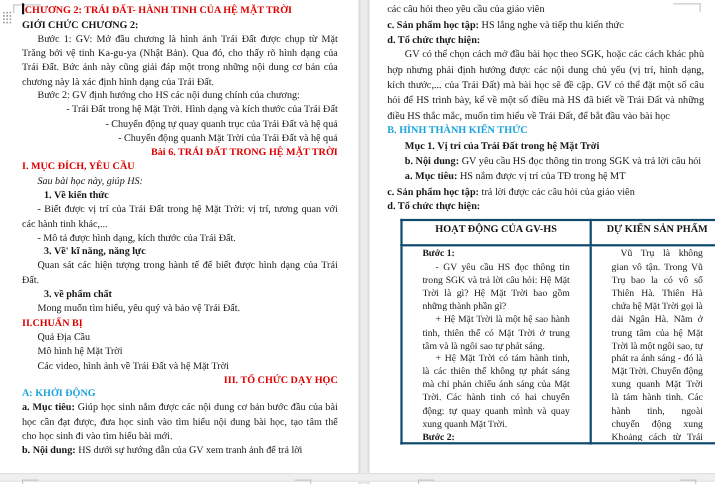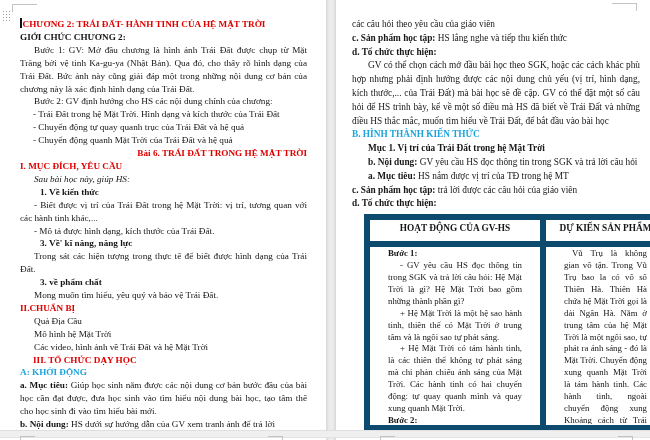--- a/index.html
+++ b/index.html
@@ -28,38 +28,38 @@
   #bm2{left:268px;}#bm4{left:618px;}
 
   
   .drag-handle{position:absolute;left:2px;top:10px;width:9px;height:12px;
     background-image:radial-gradient(#9f9f9f 0.8px, transparent 1px);
     background-size:3px 3px;}
 
   .caret{display:inline-block;width:1.5px;height:10px;background:#111;
     vertical-align:-1px;margin-right:1px;}
 
-  .content{position:absolute;top:18px;}
+  .content{position:absolute;top:3px;}
   #page-left .content{left:20px;width:287px;font-size:9.2px;line-height:12.9px;}
   #page-right .content{left:16px;width:288px;font-size:9.3px;line-height:13.8px;}
 
   p,div{margin:0;padding:0;}
   .just{text-align:justify;}
   .ind{text-indent:14px;}
   .ind20{text-indent:20px;}
-  .dash{text-indent:13px;}
+  .dash{text-indent:13px;text-align:right;}
   .b{font-weight:bold;}
   .it{font-style:italic;}
   .ctr{text-align:right;}
   .h-red{font-weight:bold;color:#e00000;}
   .h-blue{font-weight:bold;color:#1da4dc;}
 
   table.gvtable{border-collapse:collapse;width:281px;margin-left:12px;margin-top:3px;
     table-layout:fixed;}
-  .gvtable th,.gvtable td{border:6px solid #0c4a6e;vertical-align:top;}
+  .gvtable th,.gvtable td{border:2px solid #0c4a6e;vertical-align:top;}
   .gvtable th{font-size:9.3px;font-weight:bold;text-align:center;height:17px;padding:2px 2px;}
   .gvtable .col-a{width:166px;}
   .gvtable .col-b{width:115px;}
   .gvtable td{padding:1px 18px;}
   .cellclip{height:176px;overflow:hidden;font-size:8.8px;line-height:11.9px;text-align:justify;}
   .cellclip .ind{text-indent:12px;}
   .cell-b-text{text-indent:8px;}
 </style>
 </head>
 <body>
@@ -75,21 +75,21 @@
     <div class="dash">- Trái Đất trong hệ Mặt Trời. Hình dạng và kích thước của Trái Đất</div>
     <div class="dash">- Chuyển động tự quay quanh trục của Trái Đất và hệ quả</div>
     <div class="dash">- Chuyển động quanh Mặt Trời của Trái Đất và hệ quả</div>
     <div class="h-red ctr">Bài 6. TRÁI ĐẤT TRONG HỆ MẶT TRỜI</div>
     <div class="h-red">I. MỤC ĐÍCH, YÊU CẦU</div>
     <p class="it ind">Sau bài học này, giúp HS:</p>
     <div class="b ind20">1. Về kiến thức</div>
     <p class="just ind">- Biết được vị trí của Trái Đất trong hệ Mặt Trời: vị trí, tương quan với các hành tinh khác,...</p>
     <p class="just ind">- Mô tả được hình dạng, kích thước của Trái Đất.</p>
     <div class="b ind20">3. Về' kĩ năng, năng lực</div>
-    <p class="just ind">Trong sát các hiện tượng trong thực tế để biết được hình dạng của Trái Đất.</p>
+    <p class="just ind">Quan sát các hiện tượng trong hành tế để biết được hình dạng của Trái Đất.</p>
     <div class="b ind20">3. về phẩm chất</div>
     <p class="just ind">Mong muốn tìm hiểu, yêu quý và bảo vệ Trái Đất.</p>
     <div class="h-red">II.CHUẨN BỊ</div>
     <div class="ind">Quả Địa Cầu</div>
     <div class="ind">Mô hình hệ Mặt Trời</div>
     <div class="ind">Các video, hình ảnh về Trái Đất và hệ Mặt Trời</div>
     <div class="h-red dash">III. TỔ CHỨC DẠY HỌC</div>
     <div class="h-blue">A: KHỞI ĐỘNG</div>
     <p class="just"><b>a. Mục tiêu:</b> <span>Giúp học sinh nắm được các nội dung cơ bản bước đầu của bài học cần đạt được, đưa học sinh vào tìm hiểu nội dung bài học, tạo tâm thế cho học sinh đi vào tìm hiểu bài mới.</span></p>
     <p class="just"><b>b. Nội dung:</b> <span>HS dưới sự hướng dẫn của GV xem tranh ảnh để trả lời</span></p>

